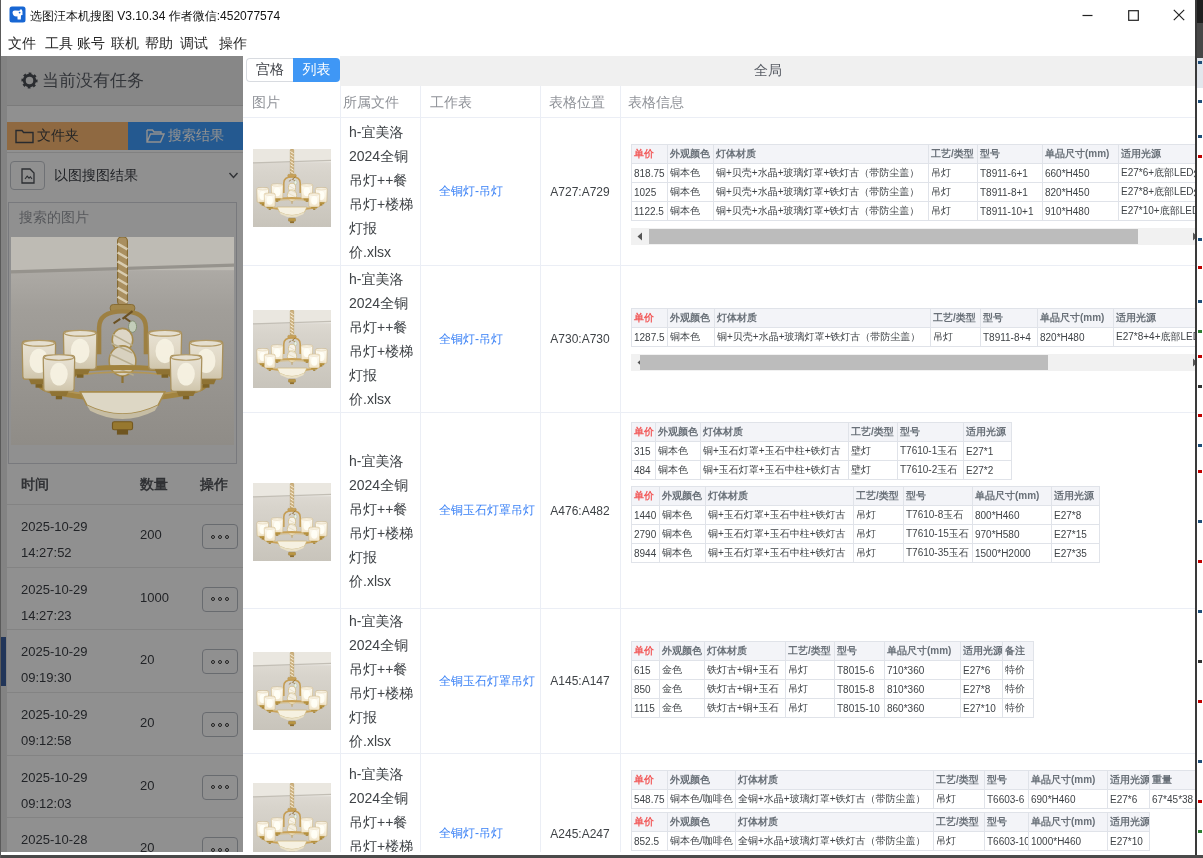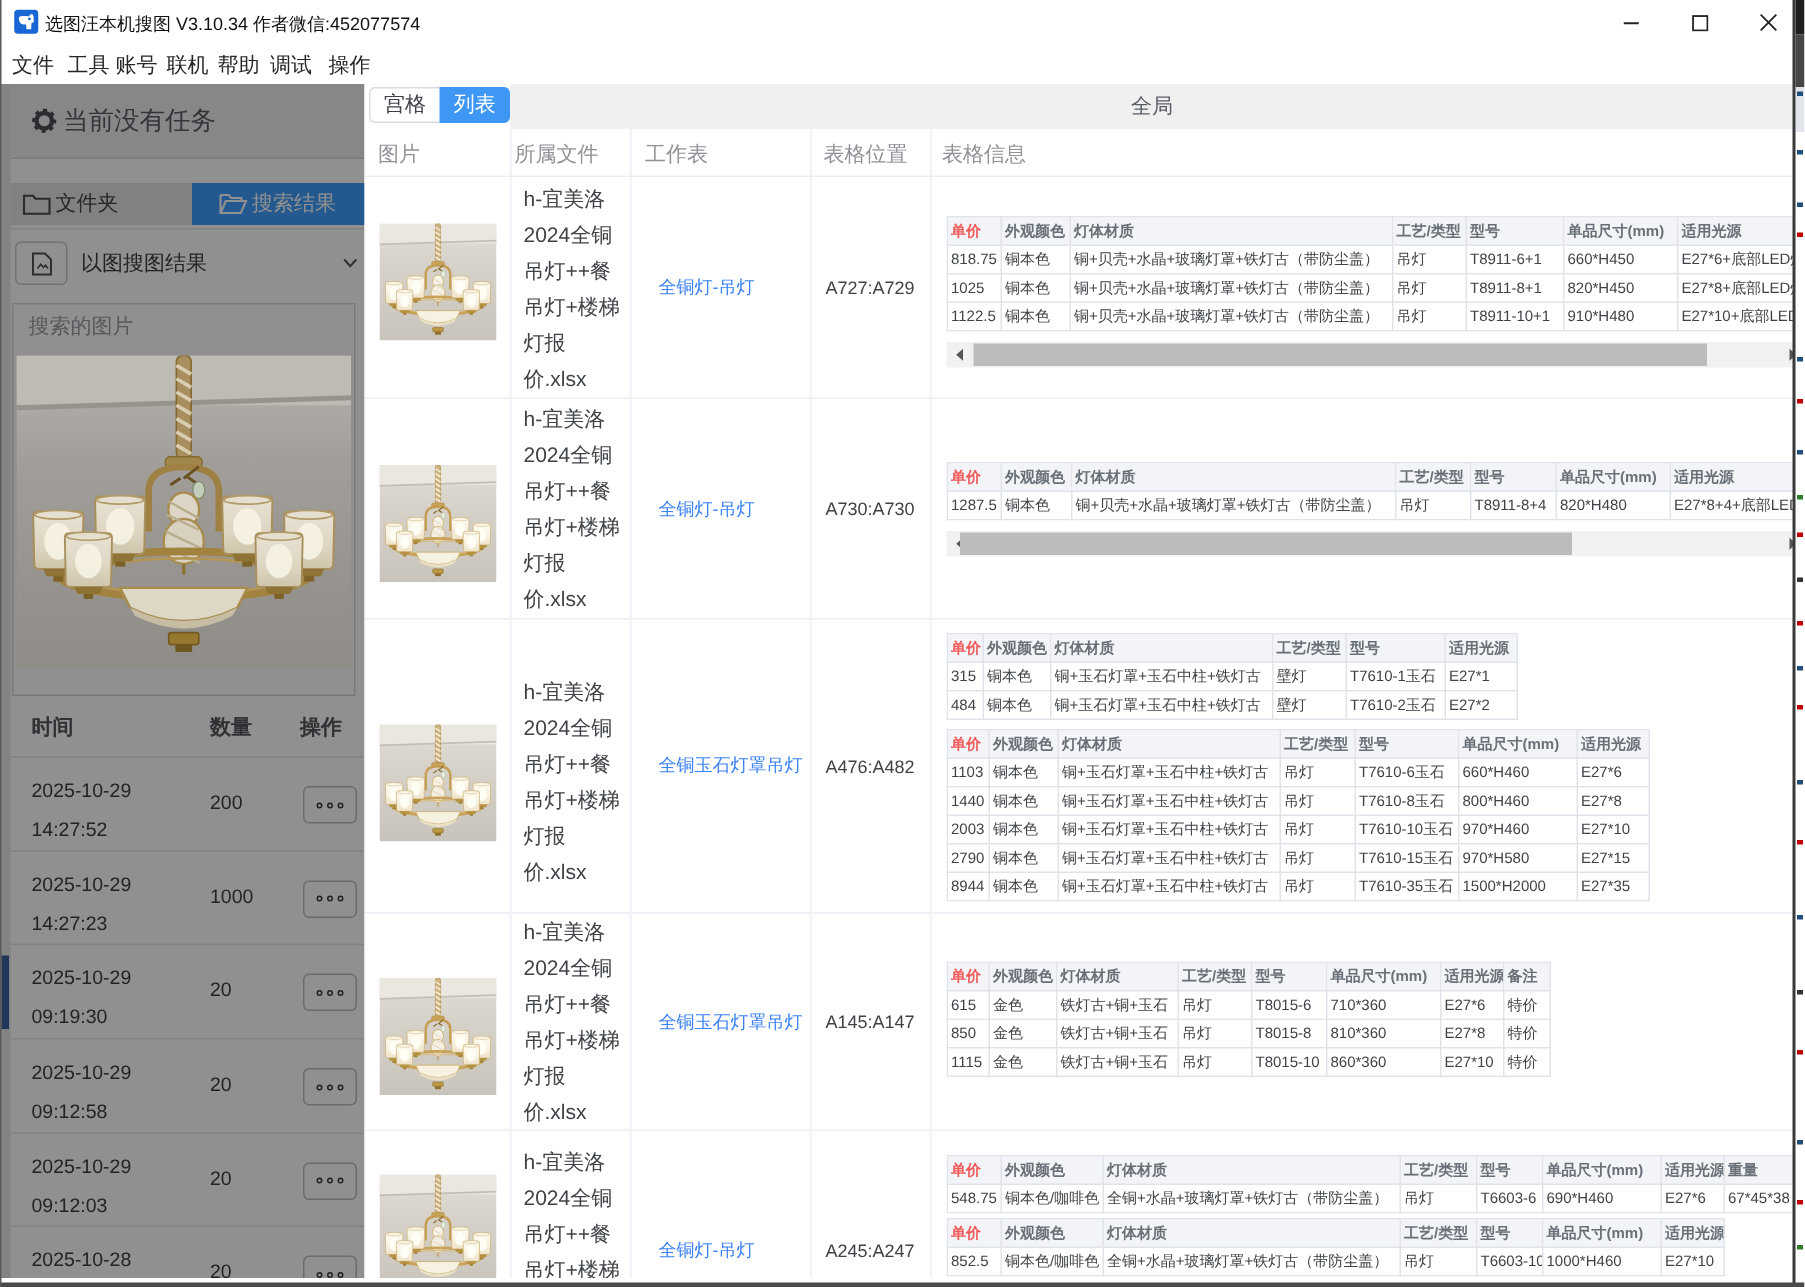--- a/index.html
+++ b/index.html
@@ -20,21 +20,21 @@
 
   
   .sidebar { position:absolute; left:0; top:56px; width:243px; height:796px; background:#fff; overflow:hidden; }
   .side-scroll { position:absolute; left:0; top:0; width:7px; height:796px; background:#e8e8e8; z-index:3; }
   .side-scroll .thumb { position:absolute; left:1px; top:581px; width:5px; height:49px; background:#3c5f9e; }
   .task-header { position:absolute; left:7px; top:0; width:236px; height:50px; background:#f0f0f0; border-bottom:1px solid #dadada; display:flex; align-items:center; }
   .task-header .gear { margin-left:14px; width:17px; height:17px; }
   .task-header .task-text { margin-left:4px; font-size:17px; color:#5a5e66; }
   .side-tabs { position:absolute; left:7px; top:51px; width:236px; height:46px; background:#fff; border-bottom:1px solid #e4e4e4; }
   .side-tab { position:absolute; top:16px; height:28px; display:flex; align-items:center; font-size:14px; }
-  .tab-folder { left:0; width:121px; color:#444; background:#e5e5e5; top:15px; height:28px; }
+  .tab-folder { left:0; width:121px; color:#444; background:#fdba74; top:15px; height:28px; }
   .tab-folder .ficon { margin-left:8px; margin-right:3px; }
   .tab-result { left:121px; width:122px; color:#fff; background:#409eff; top:15px; height:28px;}
   .tab-result .ficon { margin-left:18px; margin-right:3px; }
   .dropdown-row { position:absolute; left:7px; top:98px; width:236px; height:47px; background:#fff; }
   .dd-iconbtn { position:absolute; left:3px; top:7px; width:35px; height:29px; border:1px solid #c4c8cf; border-radius:4px; display:flex; align-items:center; justify-content:center; }
   .dd-text { position:absolute; left:47px; top:13px; font-size:14px; color:#3c3f45; }
   .dd-chevron { position:absolute; left:221px; top:16px; width:11px; height:11px; }
   .search-panel { position:absolute; left:8px; top:146px; width:229px; height:262px; background:#fff; border:1px solid #d4d7dd; }
   .sp-label { position:absolute; left:10px; top:6px; font-size:14px; color:#9a9da3; }
   .sp-photo { position:absolute; left:2px; top:34px; width:223px; height:208px; overflow:hidden; z-index:6; }
@@ -623,45 +623,27 @@
                   <tr>
                     <th class="red">单价</th>
                     <th class="">外观颜色</th>
                     <th class="">灯体材质</th>
                     <th class="">工艺/类型</th>
                     <th class="">型号</th>
                     <th class="">单品尺寸(mm)</th>
                     <th class="">适用光源</th>
                   </tr>
                   <tr>
-                    <td>1103</td>
-                    <td>铜本色</td>
-                    <td>铜+玉石灯罩+玉石中柱+铁灯古</td>
-                    <td>吊灯</td>
-                    <td>T7610-6玉石</td>
-                    <td>660*H460</td>
-                    <td>E27*6</td>
-                  </tr>
-                  <tr>
                     <td>1440</td>
                     <td>铜本色</td>
                     <td>铜+玉石灯罩+玉石中柱+铁灯古</td>
                     <td>吊灯</td>
                     <td>T7610-8玉石</td>
                     <td>800*H460</td>
                     <td>E27*8</td>
-                  </tr>
-                  <tr>
-                    <td>2003</td>
-                    <td>铜本色</td>
-                    <td>铜+玉石灯罩+玉石中柱+铁灯古</td>
-                    <td>吊灯</td>
-                    <td>T7610-10玉石</td>
-                    <td>970*H460</td>
-                    <td>E27*10</td>
                   </tr>
                   <tr>
                     <td>2790</td>
                     <td>铜本色</td>
                     <td>铜+玉石灯罩+玉石中柱+铁灯古</td>
                     <td>吊灯</td>
                     <td>T7610-15玉石</td>
                     <td>970*H580</td>
                     <td>E27*15</td>
                   </tr>

